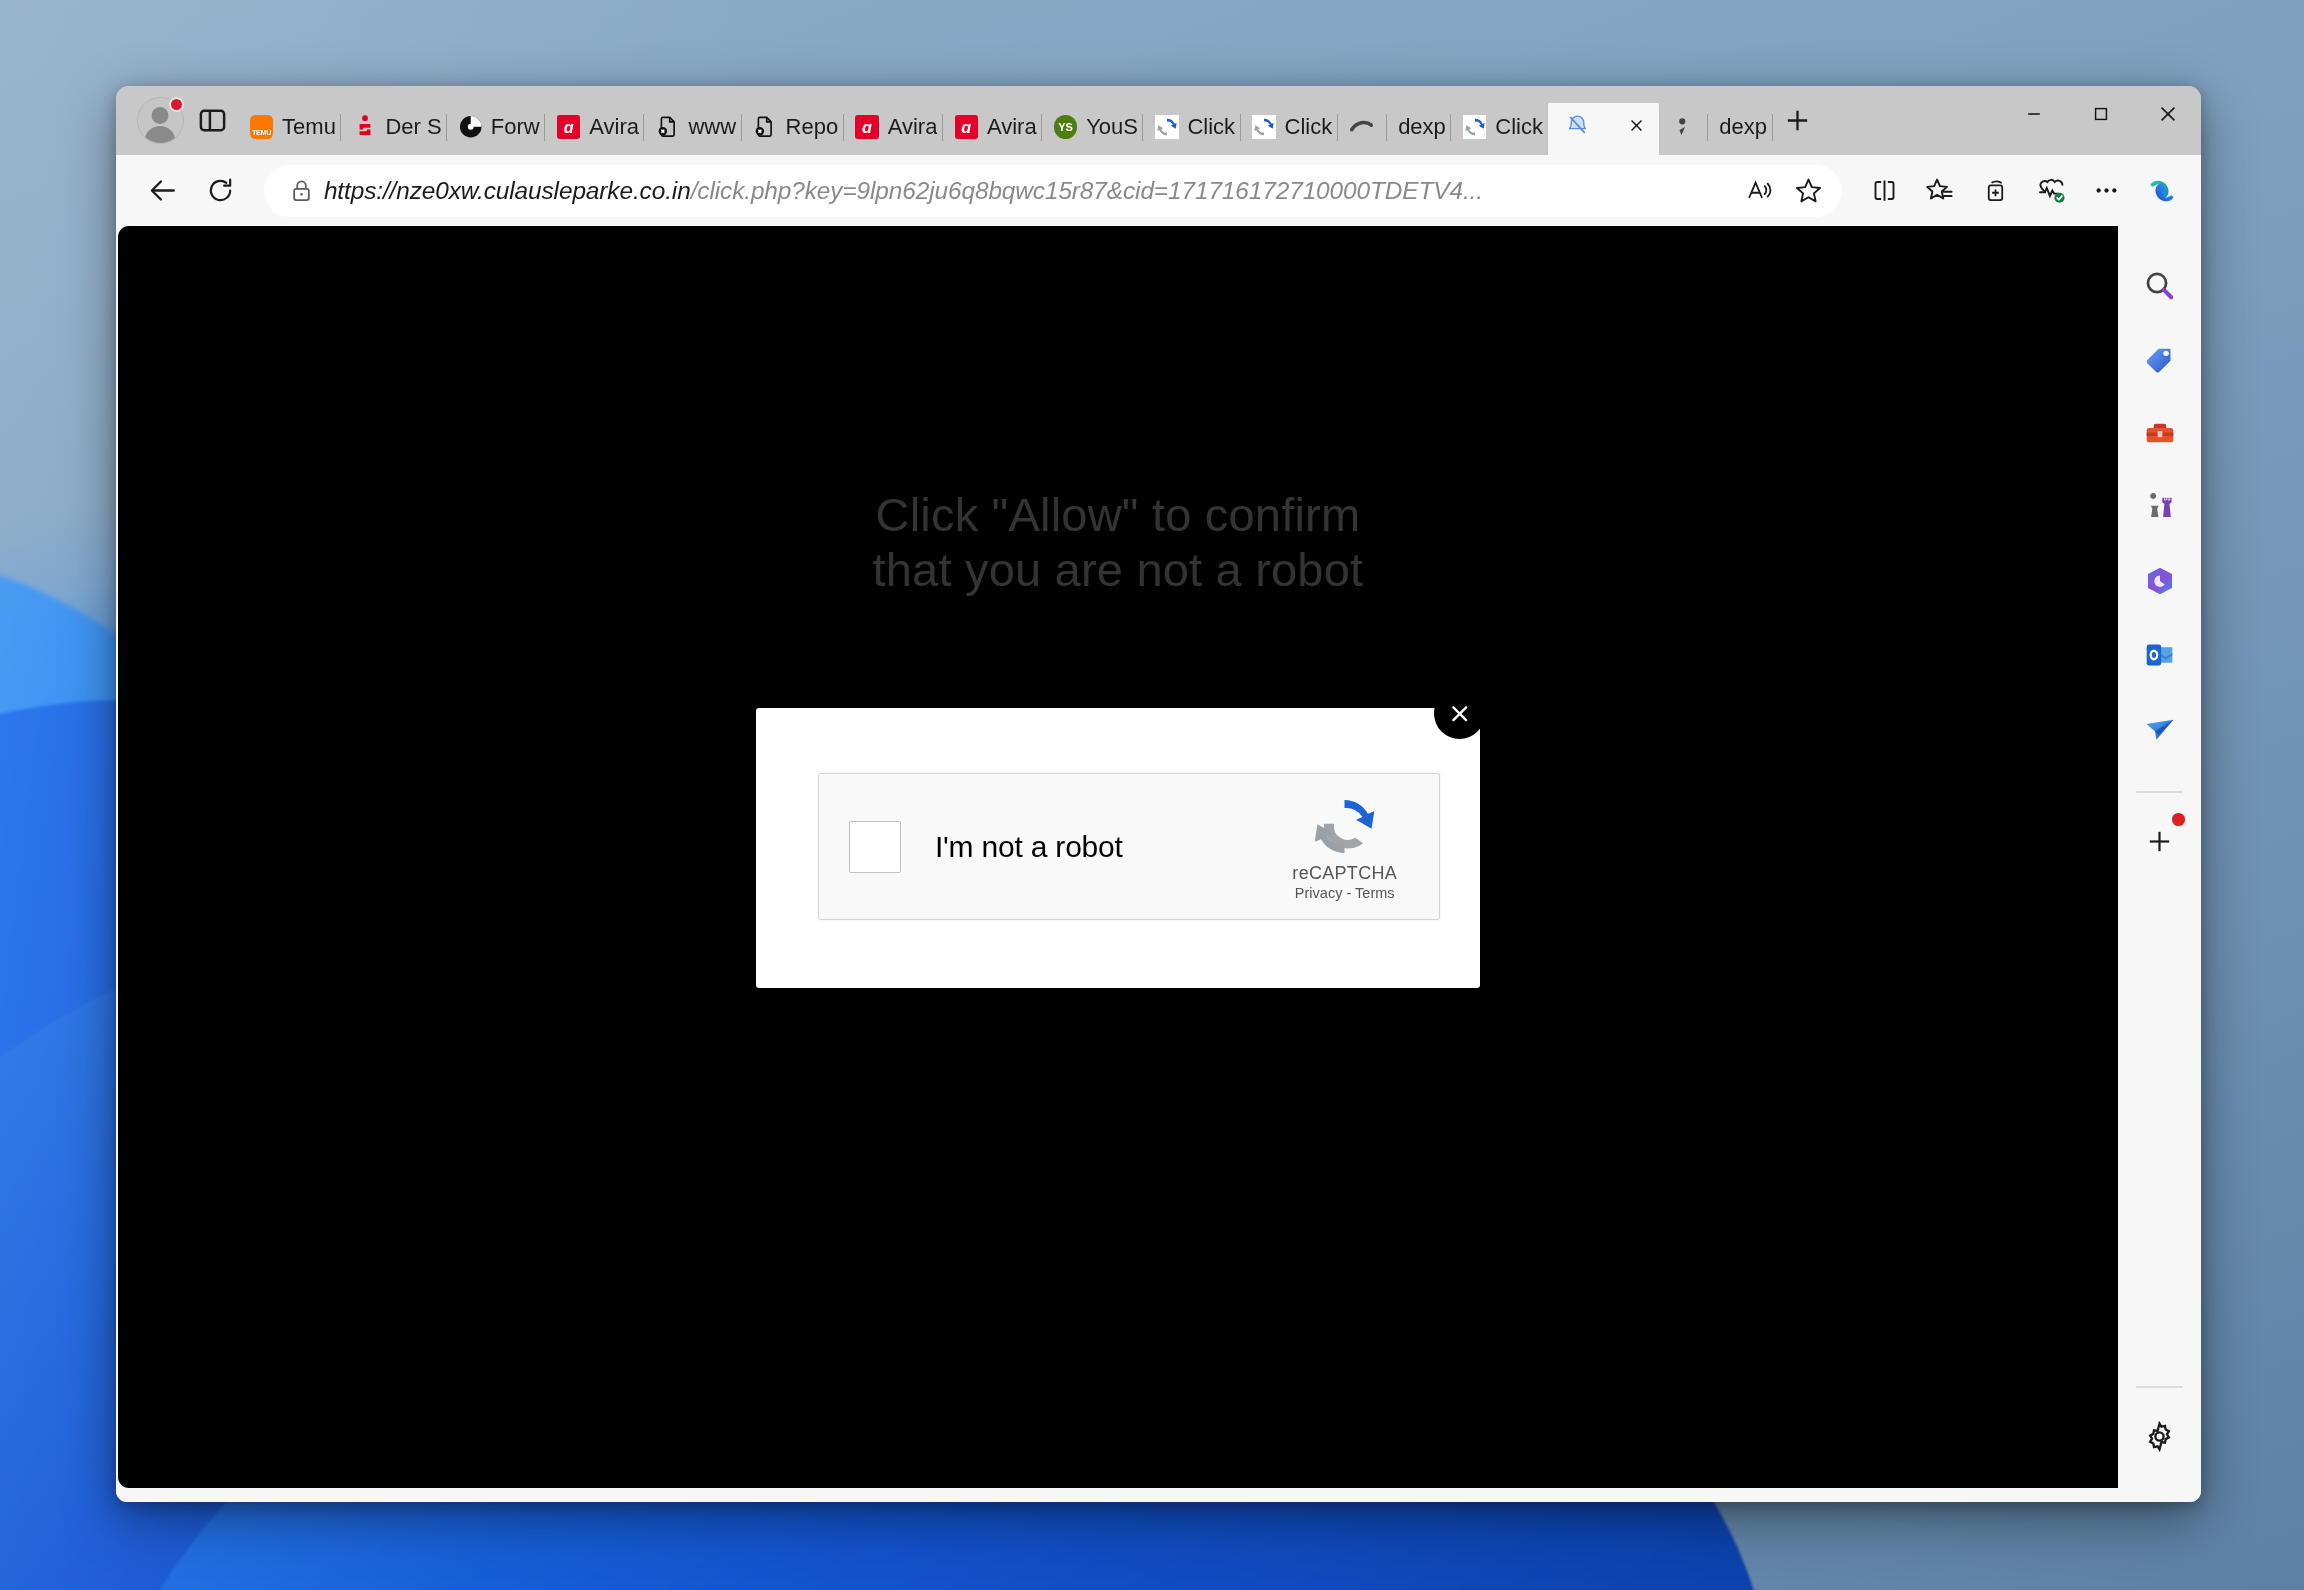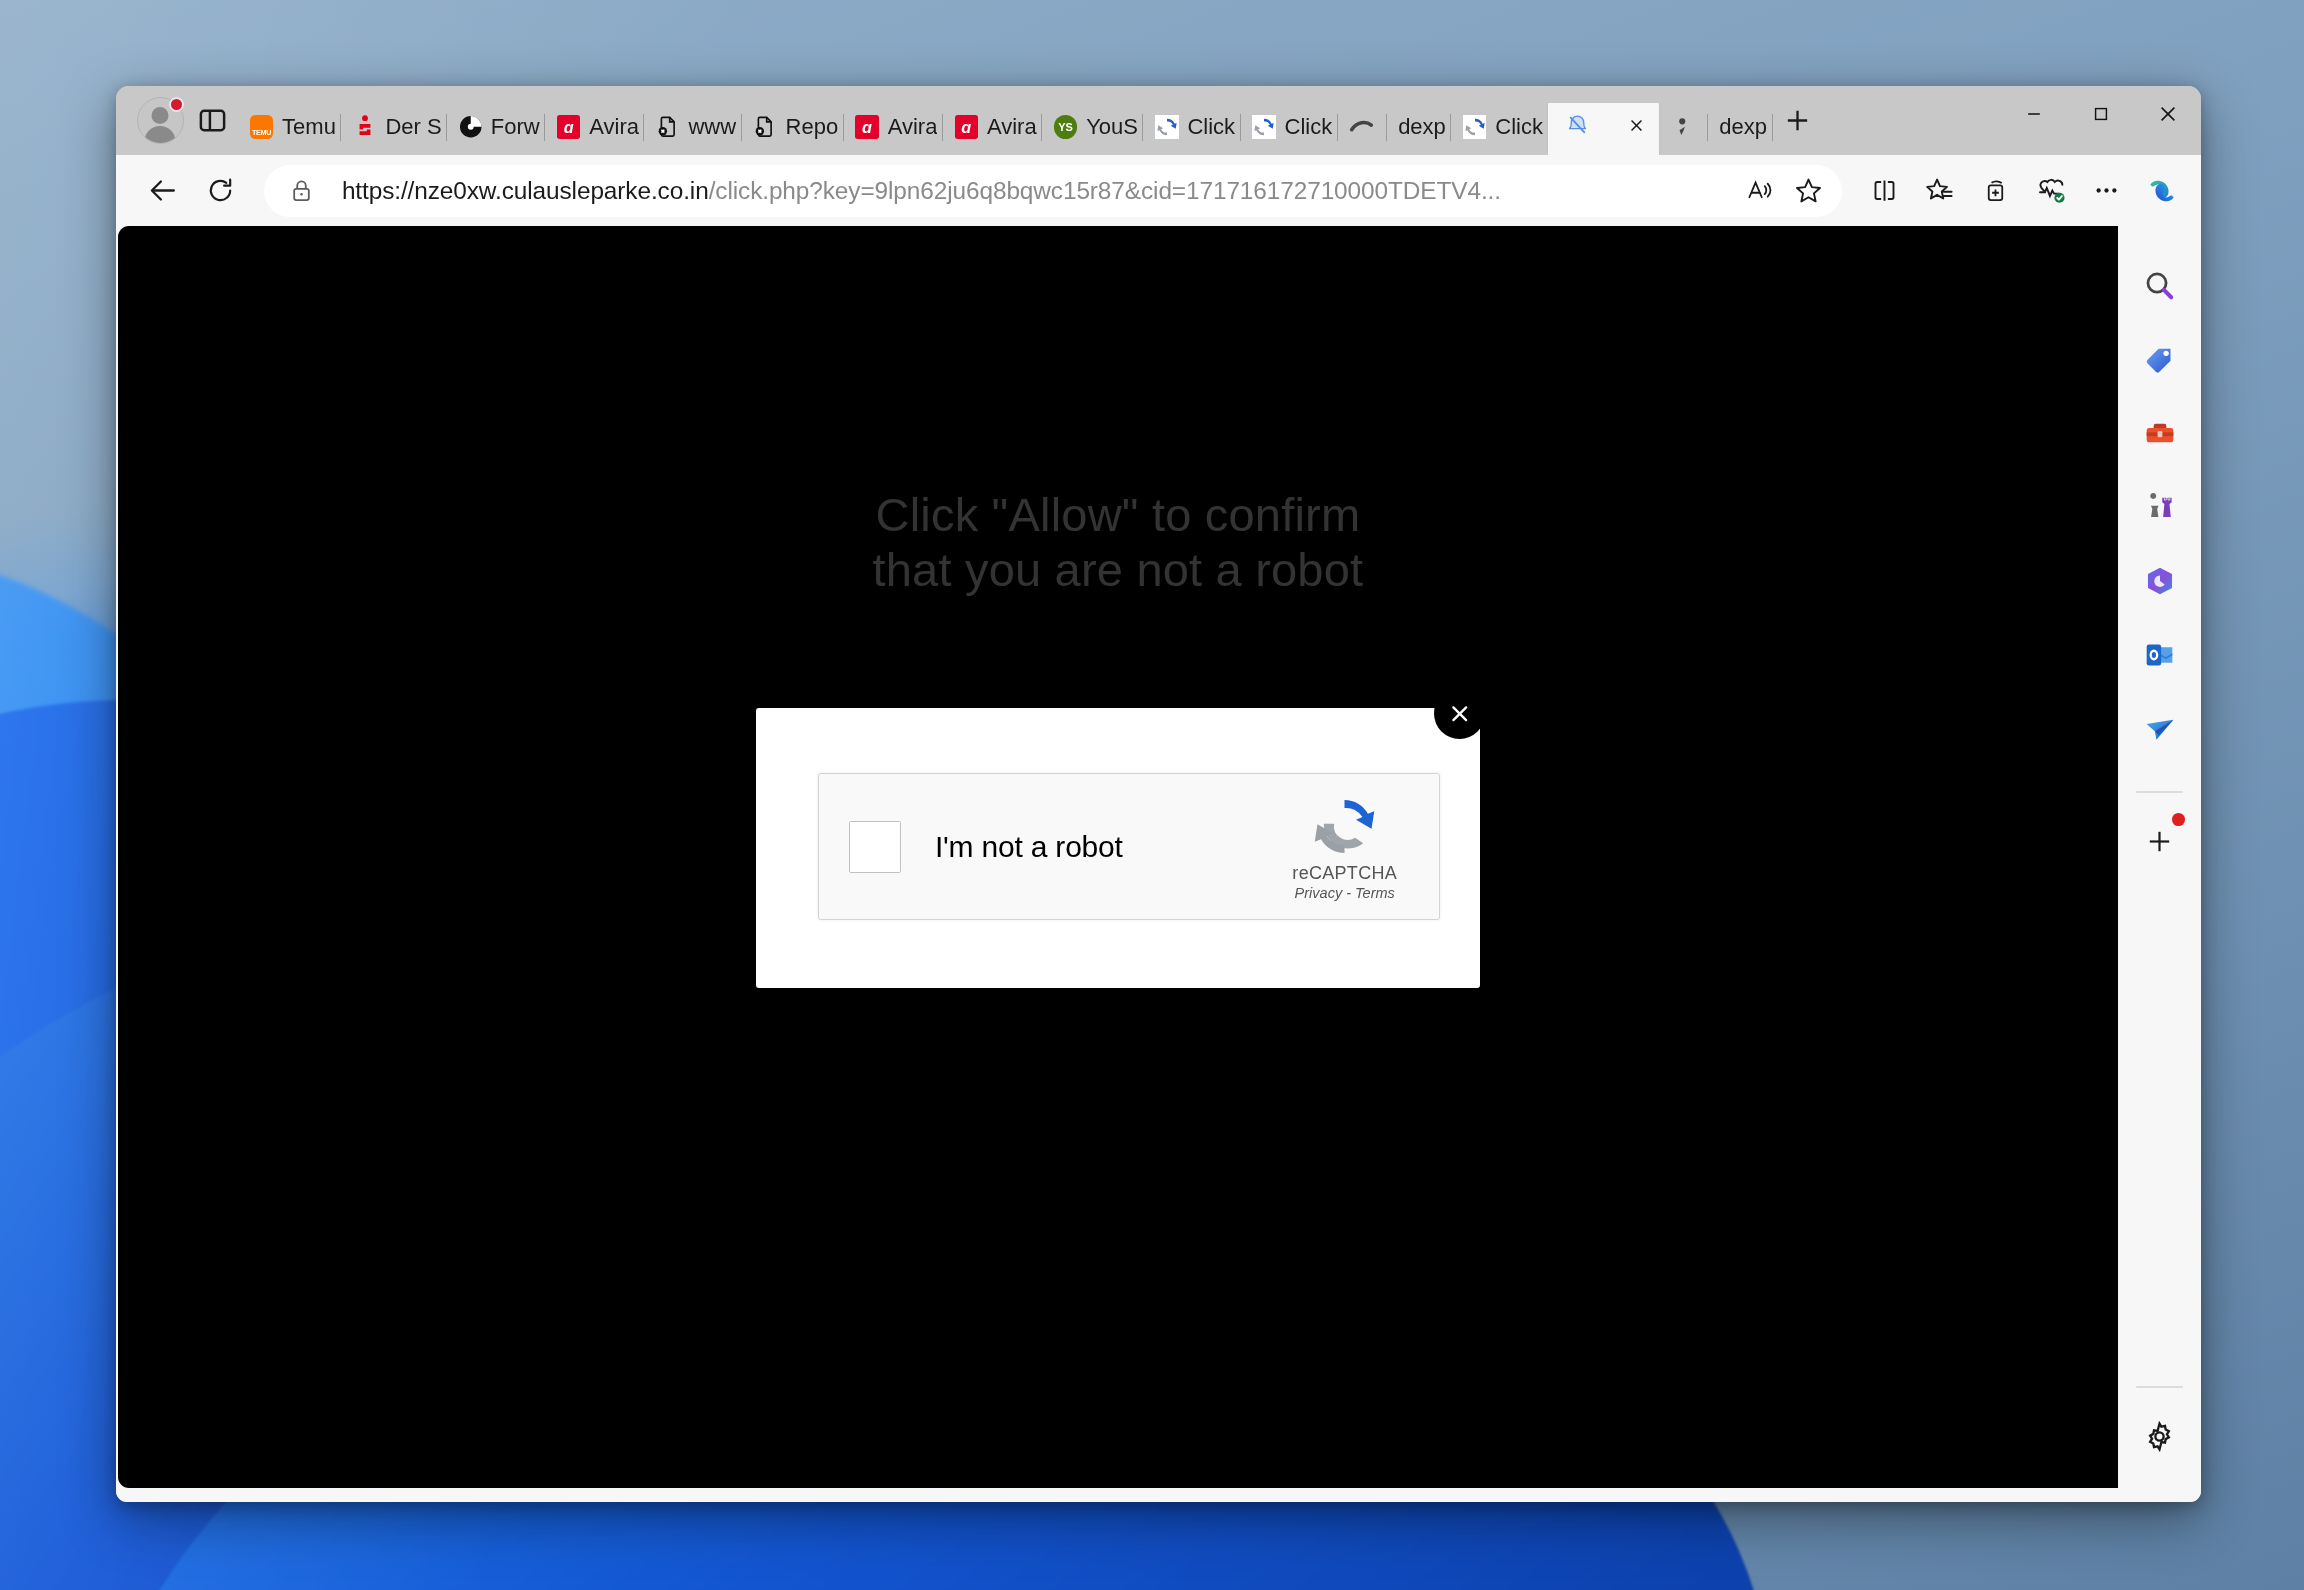--- a/index.html
+++ b/index.html
@@ -288,22 +288,23 @@
     margin: 0 12.7px;
     min-width: 0;
   }
   .lock-icon { flex: 0 0 31px; display: flex; align-items: center; justify-content: center; }
   .url-text {
     flex: 1 1 auto;
     font-size: 24.4px;
     color: #8a8a8a;
     white-space: nowrap;
     overflow: hidden;
-    margin-left: 25px;
+    margin-left: 7px;
     letter-spacing: -0.1px;
+    font-style: italic;
   }
   .url-text .host { color: #1b1b1b; }
   .omni-btn {
     width: 49px; height: 49px;
     display: flex; align-items: center; justify-content: center;
     border-radius: 50%;
     cursor: pointer;
     flex: 0 0 49px;
   }
 
@@ -407,21 +408,20 @@
   .rc-name {
     font-size: 18px;
     color: #555;
     letter-spacing: 0.3px;
     line-height: 1.2;
   }
   .rc-links {
     font-size: 14.5px;
     color: #555;
     margin-top: 1px;
-    font-style: italic;
   }
   .rc-links a { color: #555; text-decoration: none; cursor: pointer; }
 
   
   .edgebar {
     width: 83px;
     background: #f7f7f7;
     display: flex;
     flex-direction: column;
     align-items: center;

